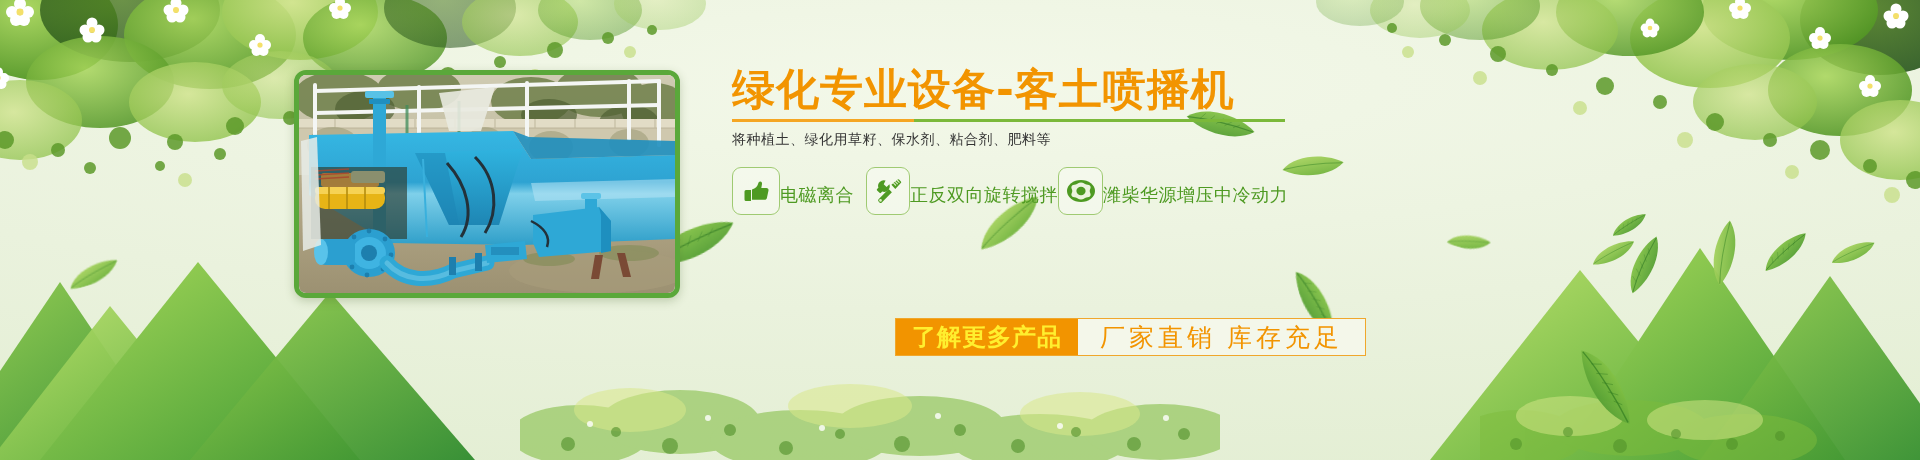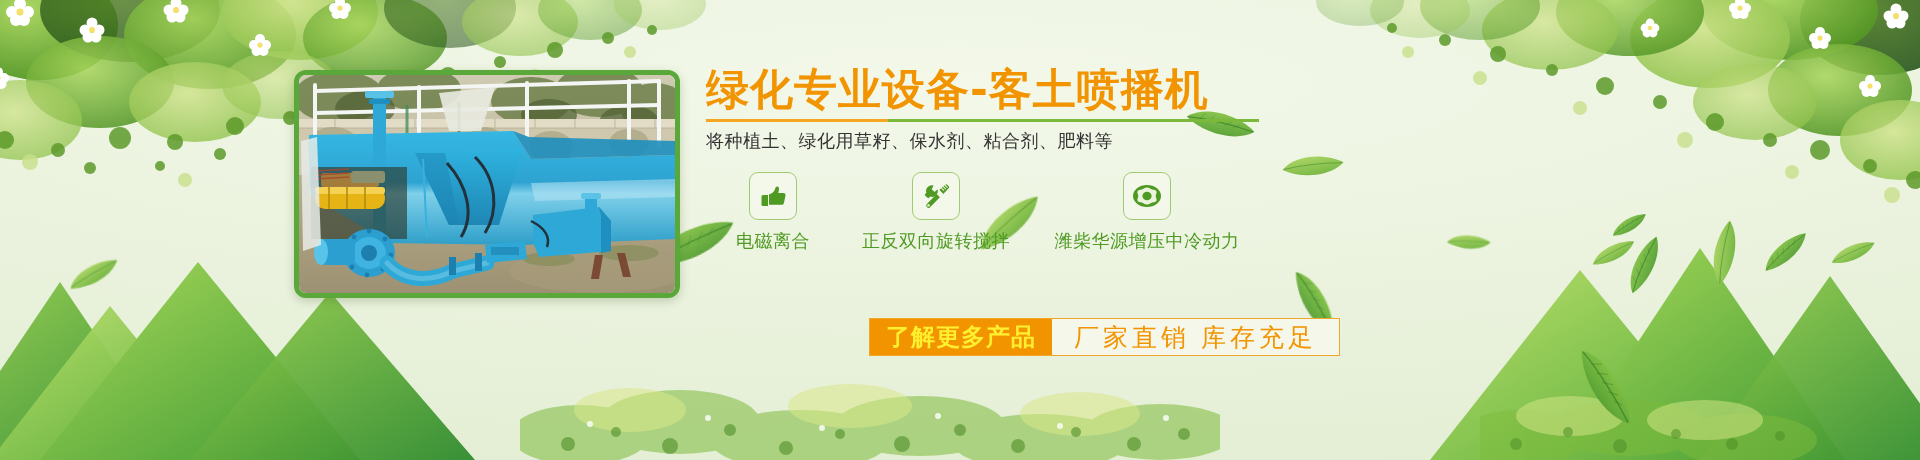--- a/index.html
+++ b/index.html
@@ -31,38 +31,38 @@
   #photo-frame{
     position:absolute;left:294px;top:70px;width:386px;height:228px;
     border:5px solid #5aa83a;border-radius:12px;
     background:#fff;box-sizing:border-box;
     box-shadow:0 3px 10px rgba(60,90,30,.25);
     overflow:hidden;
   }
   #photo-inner{position:absolute;left:0;top:0;width:100%;height:100%;overflow:hidden;}
 
   
-  #copy{position:absolute;left:706px;top:66px;width:600px;}
+  #copy{position:absolute;left:732px;top:66px;width:600px;}
   #headline{
     font-size:43px;font-weight:bold;color:#f29400;
     letter-spacing:1px;line-height:1.1;white-space:nowrap;
     font-family:"DejaVu Sans","Liberation Sans",sans-serif;
   }
   #rule{
     margin-top:6px;height:3px;width:553px;
     background:linear-gradient(90deg,#f5a623 0%,#f5a623 33%,#7bb93a 33%,#7bb93a 100%);
   }
   #subtitle{
-    margin-top:8px;font-size:18px;color:#333;line-height:1.32;
+    margin-top:8px;font-size:14px;color:#333;line-height:1.32;
     letter-spacing:.5px;white-space:nowrap;
   }
   #features{
     margin-top:18px;display:flex;align-items:flex-start;
   }
-  .feature{display:flex;flex-direction:column;align-items:center;}
+  .feature{display:flex;flex-direction:row;align-items:center;}
   .feature-icon{
     width:46px;height:46px;border:1px solid #9fca72;border-radius:9px;
     background:rgba(255,255,255,.30);
     display:flex;align-items:center;justify-content:center;
   }
   .feature-label{
     margin-top:9px;font-size:18px;color:#4e9a22;white-space:nowrap;
     letter-spacing:.5px;
   }
   #cta{

